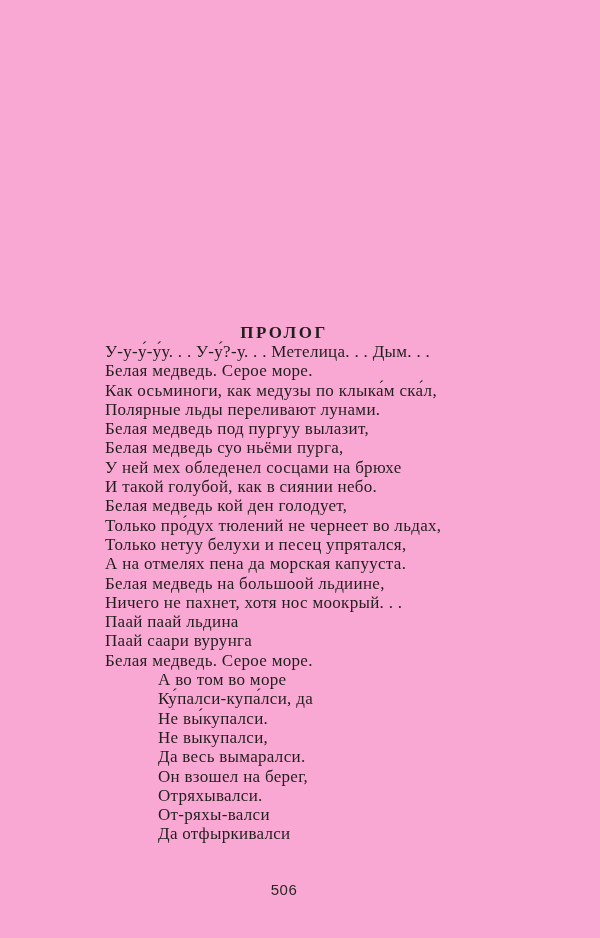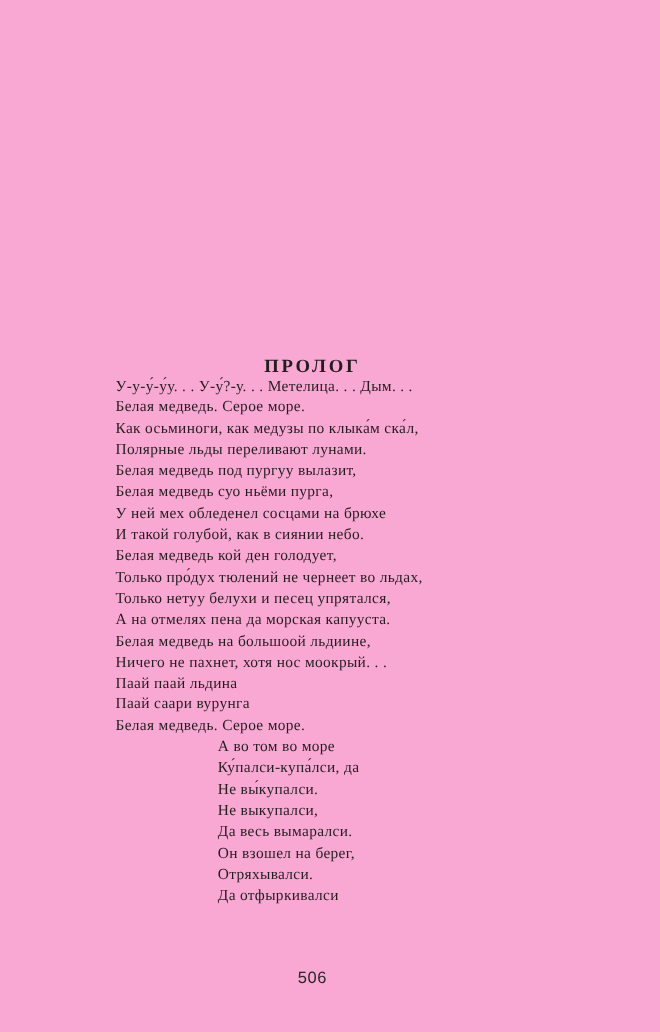--- a/index.html
+++ b/index.html
@@ -25,27 +25,27 @@
     font-size: 17px;
     font-weight: bold;
     letter-spacing: 2.5px;
     color: #211f1d;
   }
   .poem {
     position: absolute;
     top: 342px;
     left: 105px;
     width: 420px;
-    font-size: 14px;
+    font-size: 17px;
     line-height: 19.3px;
     letter-spacing: 0.3px;
     white-space: nowrap;
   }
   .stanza-indented .poem-line {
-    margin-left: 93px;
+    margin-left: 53px;
   }
   .page-number {
     position: absolute;
     top: 881px;
     left: 100px;
     width: 368px;
     text-align: center;
     font-family: Liberation Sans, sans-serif;
     font-size: 15px;
     letter-spacing: 0.5px;
@@ -82,20 +82,21 @@
     </div>
 
     <div class="stanza-indented">
       <div class="poem-line">А во том во море</div>
       <div class="poem-line">Ку́палси-купа́лси, да</div>
       <div class="poem-line">Не вы́купалси.</div>
       <div class="poem-line">Не выкупалси,</div>
       <div class="poem-line">Да весь вымаралси.</div>
       <div class="poem-line">Он взошел на берег,</div>
       <div class="poem-line">Отряхывалси.</div>
+      <div class="poem-line">От-ряхы-валси</div>
       <div class="poem-line">Да отфыркивалси</div>
     </div>
 
   </div>
 
   <div class="page-number">506</div>
 
 </div>
 
 </body></html>

